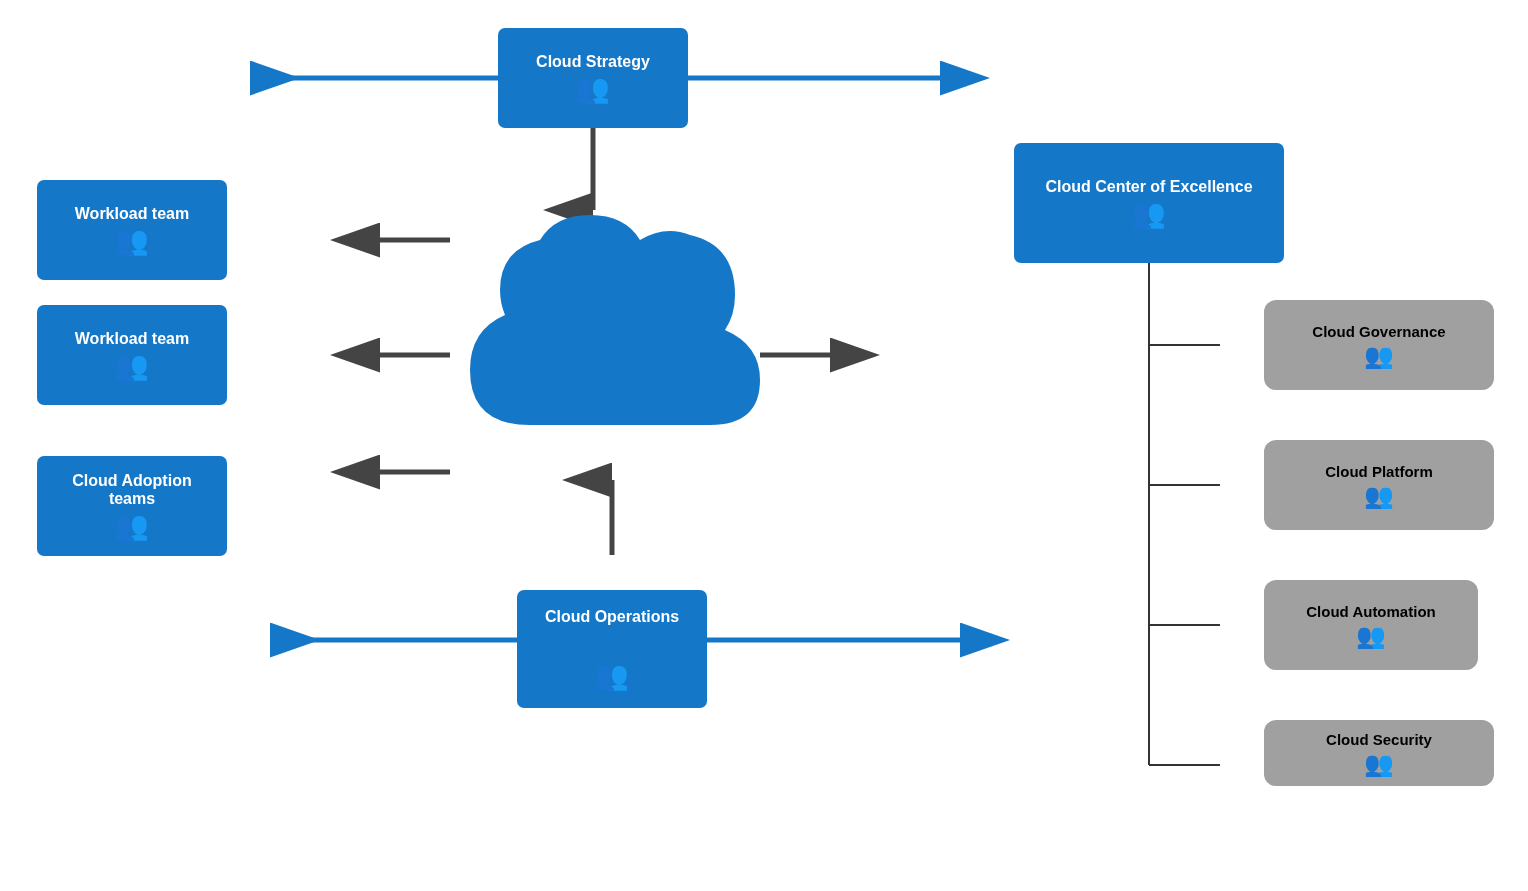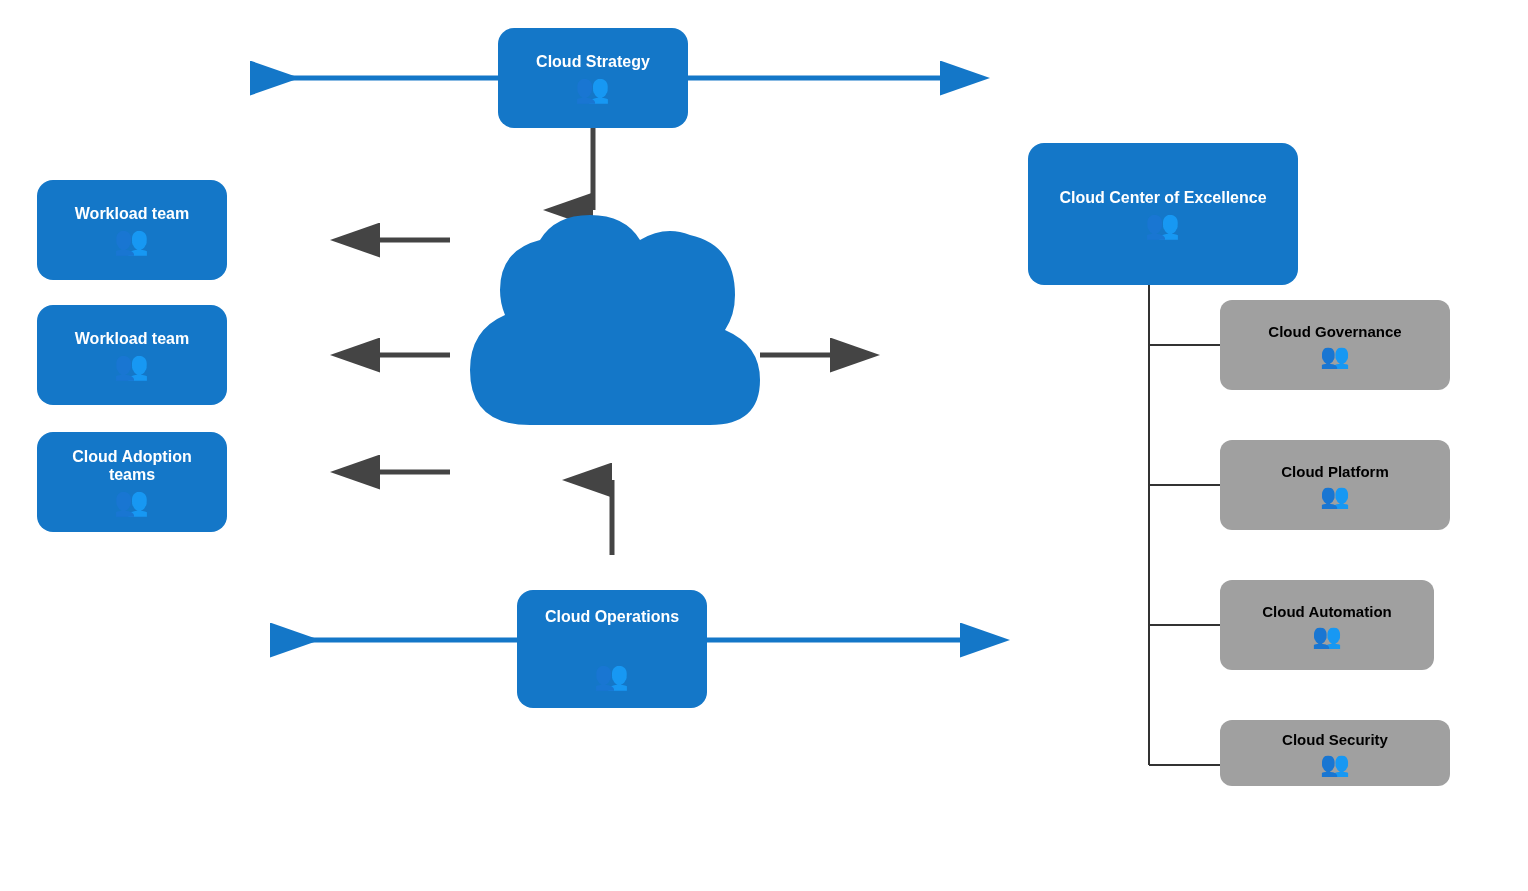--- a/index.html
+++ b/index.html
@@ -14,21 +14,21 @@
 
     .diagram {
       position: relative;
       width: 1528px;
       height: 891px;
     }
 
     
     .box-blue {
       background: #1477C8;
-      border-radius: 16px;
+      border-radius: 7px;
       padding: 12px 16px;
       color: #fff;
       text-align: center;
       position: absolute;
       display: flex;
       flex-direction: column;
       align-items: center;
       justify-content: center;
     }
 
@@ -37,20 +37,21 @@
       background: #A0A0A0;
       border-radius: 12px;
       padding: 10px 12px;
       color: #000;
       text-align: center;
       position: absolute;
       display: flex;
       flex-direction: column;
       align-items: center;
       justify-content: center;
+      margin-left: 44px;
     }
 
     .box-label {
       font-weight: 700;
       font-size: 16px;
       margin-bottom: 4px;
     }
 
     .box-label-grey {
       font-weight: 700;
@@ -146,21 +147,21 @@
   <div class="box-blue" style="left:37px; top:180px; width:190px; height:100px;">
     <div class="box-label">Workload team</div>
     <div class="people-icon">👥</div>
   </div>
 
   <div class="box-blue" style="left:37px; top:305px; width:190px; height:100px;">
     <div class="box-label">Workload team</div>
     <div class="people-icon">👥</div>
   </div>
 
-  <div class="box-blue" style="left:37px; top:432px; width:190px; height:100px;">
+  <div class="box-blue" style="left:37px; top:456px; width:190px; height:100px;">
     <div class="box-label">Cloud Adoption teams</div>
     <div class="people-icon">👥</div>
   </div>
 
   <div class="cloud-container" style="left:430px; top:195px;">
     <svg width="350" height="280" viewBox="0 0 350 280">
       <path d="
         M 100 230
         Q 40 230 40 175
         Q 40 135 75 120
@@ -176,21 +177,21 @@
         Z
       " fill="#1477C8"></path>
     </svg>
   </div>
 
   <div class="box-blue" style="left:517px; top:590px; width:190px; height:118px;gap:32px;">
     <div class="box-label">Cloud Operations</div>
     <div class="people-icon">👥</div>
   </div>
 
-  <div class="box-blue" style="left:1014px; top:143px; width:270px; height:142px;margin-left:14px;">
+  <div class="box-blue" style="left:1014px; top:143px; width:270px; height:120px;">
     <div class="box-label">Cloud Center of Excellence</div>
     <div class="people-icon">👥</div>
   </div>
 
   <div class="box-grey" style="left:1220px; top:300px; width:230px; height:90px;">
     <div class="box-label-grey">Cloud Governance</div>
     <div class="people-icon" style="font-size:24px;">👥</div>
   </div>
 
   <div class="box-grey" style="left:1220px; top:440px; width:230px; height:90px;">

